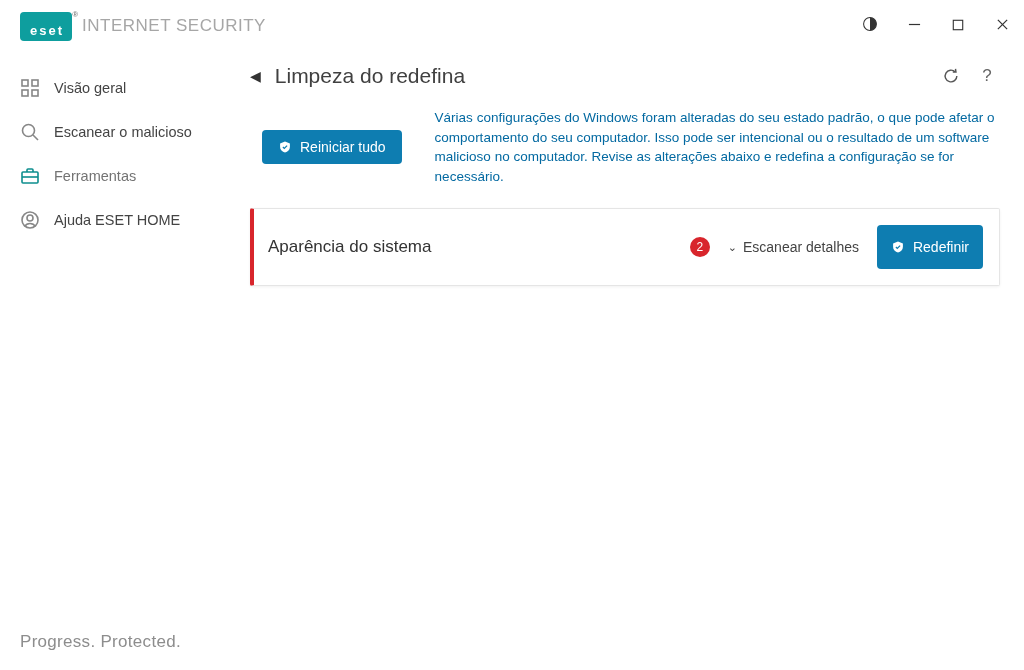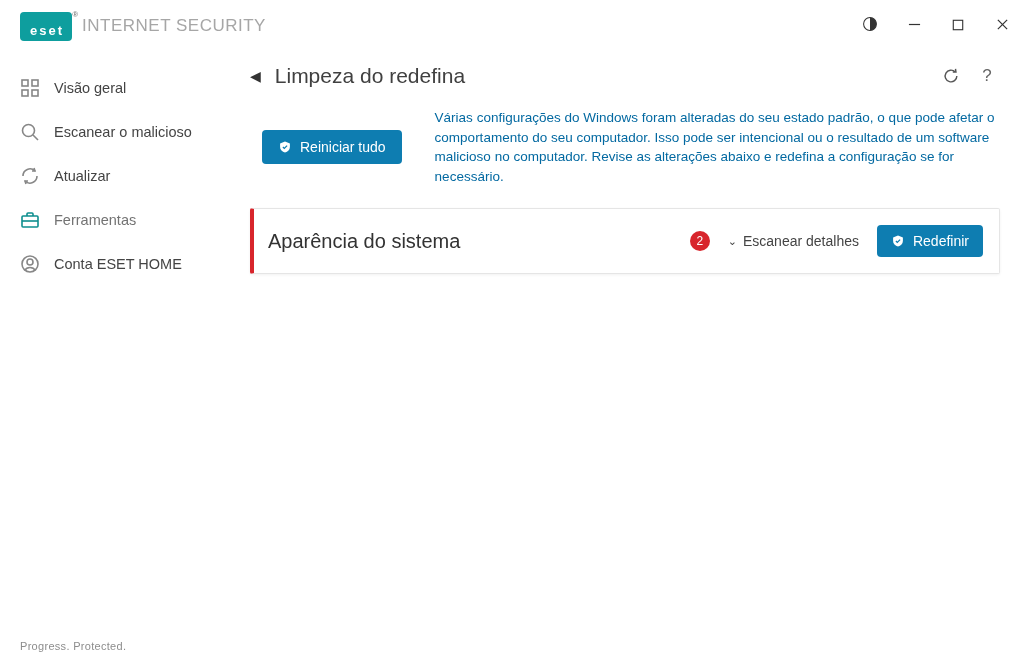--- a/index.html
+++ b/index.html
@@ -18,29 +18,29 @@
   .nav-icon svg { stroke: #878787; fill: none; stroke-width: 1.6; }
   .content { flex: 1; padding: 12px 24px 0 10px; }
   .page-head { display: flex; align-items: center; justify-content: space-between; margin-bottom: 20px; padding-right: 4px; }
   .page-head-left { display: flex; align-items: center; gap: 14px; }
   .back { font-size: 14px; color: #333; cursor: pointer; }
   .page-title { font-size: 21px; color: #404040; font-weight: 400; }
   .head-ctrls { display: flex; gap: 18px; align-items: center; color: #555; }
   .head-ctrls span { cursor: pointer; width: 18px; height: 18px; display: inline-flex; align-items: center; justify-content: center; }
   .descrow { display: flex; gap: 33px; align-items: center; margin-bottom: 22px; padding-left: 12px; }
   .btn { background: #0e7db1; color: #fff; border: none; border-radius: 4px; font-size: 14px; height: 34px; display: inline-flex; align-items: center; gap: 8px; padding: 0 16px; cursor: pointer; white-space: nowrap; }
-  .btn.small { height: 32px; padding: 0 14px; }
+  .btn.small { height: 44px; padding: 0 14px; }
   .desc { color: #0369a1; font-size: 13.5px; line-height: 1.45; }
   .card { background: #fff; border: 1px solid #e5e5e5; border-left: 4px solid #d8252c; border-radius: 2px; box-shadow: 0 1px 3px rgba(0,0,0,0.06); display: flex; align-items: center; justify-content: space-between; padding: 16px 16px 16px 14px; margin-left: 0; }
-  .card-title { color: #333; font-size: 20px; font-weight: 400; }
+  .card-title { color: #333; font-size: 17px; font-weight: 400; }
   .card-right { display: flex; align-items: center; gap: 18px; }
   .badge { background: #d8252c; color: #fff; border-radius: 50%; width: 20px; height: 20px; font-size: 12px; display: inline-flex; align-items: center; justify-content: center; }
   .details-toggle { color: #444; font-size: 14px; cursor: pointer; display: inline-flex; align-items: center; gap: 6px; }
   .chev { font-size: 11px; }
-  .footer { position: absolute; bottom: 18px; left: 20px; color: #8d8d8d; font-size: 11px; letter-spacing: 0.3px; }
+  .footer { position: absolute; bottom: 18px; left: 20px; color: #8d8d8d; font-size: 17px; letter-spacing: 0.3px; }
   .shield-icon { width: 14px; height: 14px; display: inline-flex; }
   .logo-badge { background: #0e9e9e; color: #fff; border-radius: 4px; font-size: 13px; font-weight: 700; letter-spacing: 2px; padding: 11px 8px 3px 10px; position: relative; }
   .logo-reg { position: absolute; top: -2px; right: -8px; font-size: 8px; color: #888; }
 </style>
 </head>
 <body>
 
 <div class="titlebar">
   <div class="brand">
     <span class="logo-badge">
@@ -90,49 +90,39 @@
     </div>
     <div class="nav-item">
       <span class="nav-icon">
         <svg viewBox="0 0 20 20">
             <circle cx="8.5" cy="8.5" r="6"></circle>
             <line x1="13" y1="13" x2="18" y2="18"></line>
           </svg>
       </span>
       <span>Escanear o malicioso</span>
     </div>
-    <div class="nav-item">
-      <span class="nav-icon">
-        <svg viewBox="0 0 20 20">
-            <path d="M3 10a7 7 0 0 1 12-5M17 10a7 7 0 0 1-12 5"></path>
-            <polyline points="14,2 15,5 12,5"></polyline>
-            <polyline points="6,18 5,15 8,15"></polyline>
-          </svg>
-      </span>
-      <span>Atualizar</span>
-    </div>
     <div class="nav-item active">
       <span class="nav-icon">
         <svg viewBox="0 0 20 20">
             <rect x="2" y="6" width="16" height="11" rx="1" fill="none" stroke="#0e8e8e"></rect>
             <path d="M7 6V4a1 1 0 0 1 1-1h4a1 1 0 0 1 1 1v2" fill="none" stroke="#0e8e8e"></path>
             <line x1="2" y1="11" x2="18" y2="11" stroke="#0e8e8e"></line>
           </svg>
       </span>
       <span>Ferramentas</span>
     </div>
     <div class="nav-item">
       <span class="nav-icon">
         <svg viewBox="0 0 20 20">
             <circle cx="10" cy="10" r="8"></circle>
             <circle cx="10" cy="8" r="3"></circle>
             <path d="M4.5 16.5a6.5 6.5 0 0 1 11 0"></path>
           </svg>
       </span>
-      <span>Conta ESET HOME</span>
+      <span>Ajuda ESET HOME</span>
     </div>
   </div>
 
   <div class="content">
     <div class="page-head">
       <div class="page-head-left">
         <span class="back">◀</span>
         <h1 class="page-title">Limpeza do redefina</h1>
       </div>
       <div class="head-ctrls">

